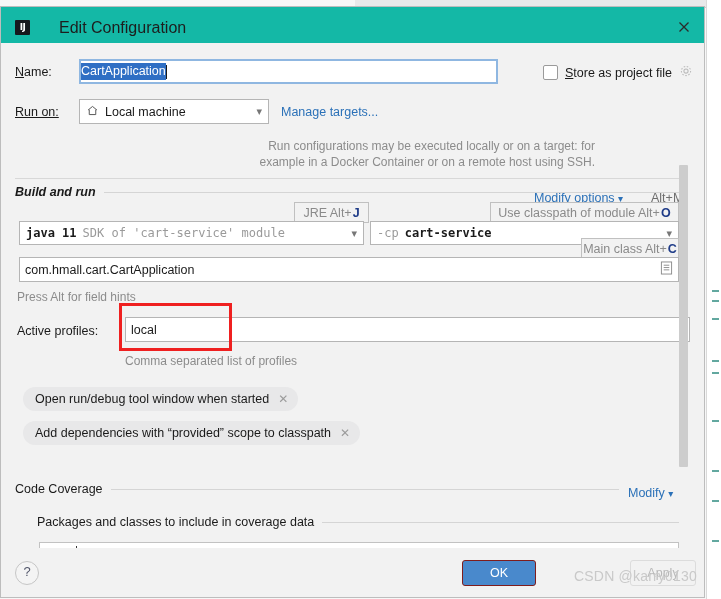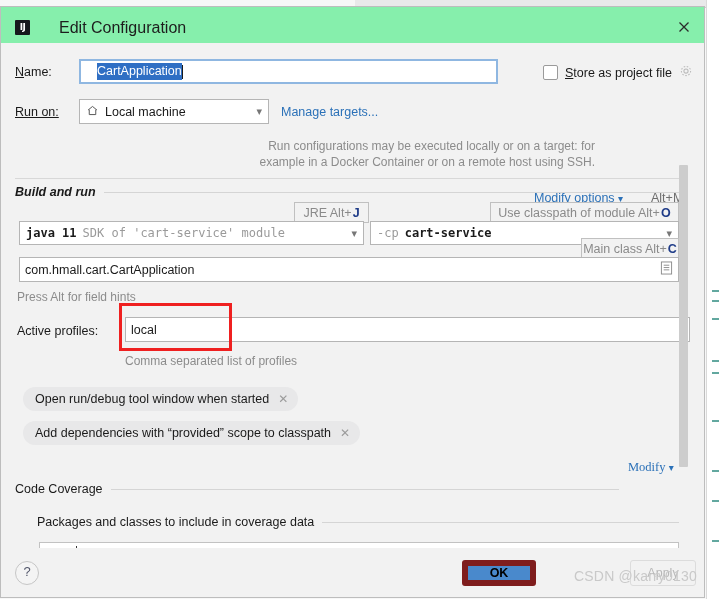--- a/index.html
+++ b/index.html
@@ -59,21 +59,21 @@
     height: 592px;
     background: #f2f2f2;
     border: 1px solid #bdbdbd;
     box-sizing: border-box;
   }
 
   
   .titlebar {
     position: relative;
     height: 36px;
-    background: #86efac;
+    background: #14b8a6;
   }
   .ij-logo {
     position: absolute;
     left: 14px;
     top: 13px;
     width: 15px;
     height: 15px;
     background: #16181d;
     border-radius: 1px;
     color: #ffffff;
@@ -117,21 +117,21 @@
     border: 1px solid #b5b5b5;
     font-family: "Liberation Sans", sans-serif;
     font-size: 12.5px;
     color: #1a1a1a;
     display: flex;
     align-items: center;
     padding: 8px 5px;
   }
   .tinput.focused {
     border: 2px solid #8fb7e1;
-    padding: 0 16px;
+    padding: 0 0;
   }
   .sel-text {
     background: #2f6fc4;
     color: #ffffff;
     padding: 1px 0 2px 0;
   }
   .caret {
     display: inline-block;
     width: 1px;
     height: 14px;
@@ -304,23 +304,22 @@
     height: 26px;
     border-radius: 3px;
     font-size: 12.5px;
     display: flex;
     align-items: center;
     justify-content: center;
     cursor: default;
   }
   .btn.primary {
     background: #4989cc;
-    border: 6px solid #7f1d1d;
-    color: #000000;
-    font-weight: bold;
+    border: 1px solid #7f1d1d;
+    color: #ffffff;
   }
   .btn.normal {
     background: #fbfbfb;
     border: 1px solid #c0c0c0;
     color: #1a1a1a;
   }
   .btn.disabled {
     background: #f2f2f2;
     border: 1px solid #dcdcdc;
     color: #b8b8b8;
@@ -487,21 +486,21 @@
   </div>
   <div class="chip" style="left:22px; top:414px;">
     <span>Add dependencies with “provided” scope to classpath</span>
     <span class="x">✕</span>
   </div>
 
   <div class="section" style="left:14px; top:475px; width:604px;">
     <span class="stitle" style="font-weight:400;">Code Coverage</span>
     <span class="rule"></span>
   </div>
-  <div class="link" style="left:627px; top:453px;font-family:Liberation Serif, serif;">
+  <div class="link" style="left:627px; top:479px;">
     <span>Modify</span>
     <span style="font-size:10px;">▾</span>
   </div>
 
   <div class="sub-rule-label" style="left:36px; top:508px; width:642px;">
     <span style="white-space:nowrap;">Packages and classes to include in coverage data</span>
     <span class="rule"></span>
   </div>
 
   <div class="coverage-input" style="left:38px; top:535px; width:640px; height:16px;"></div>

